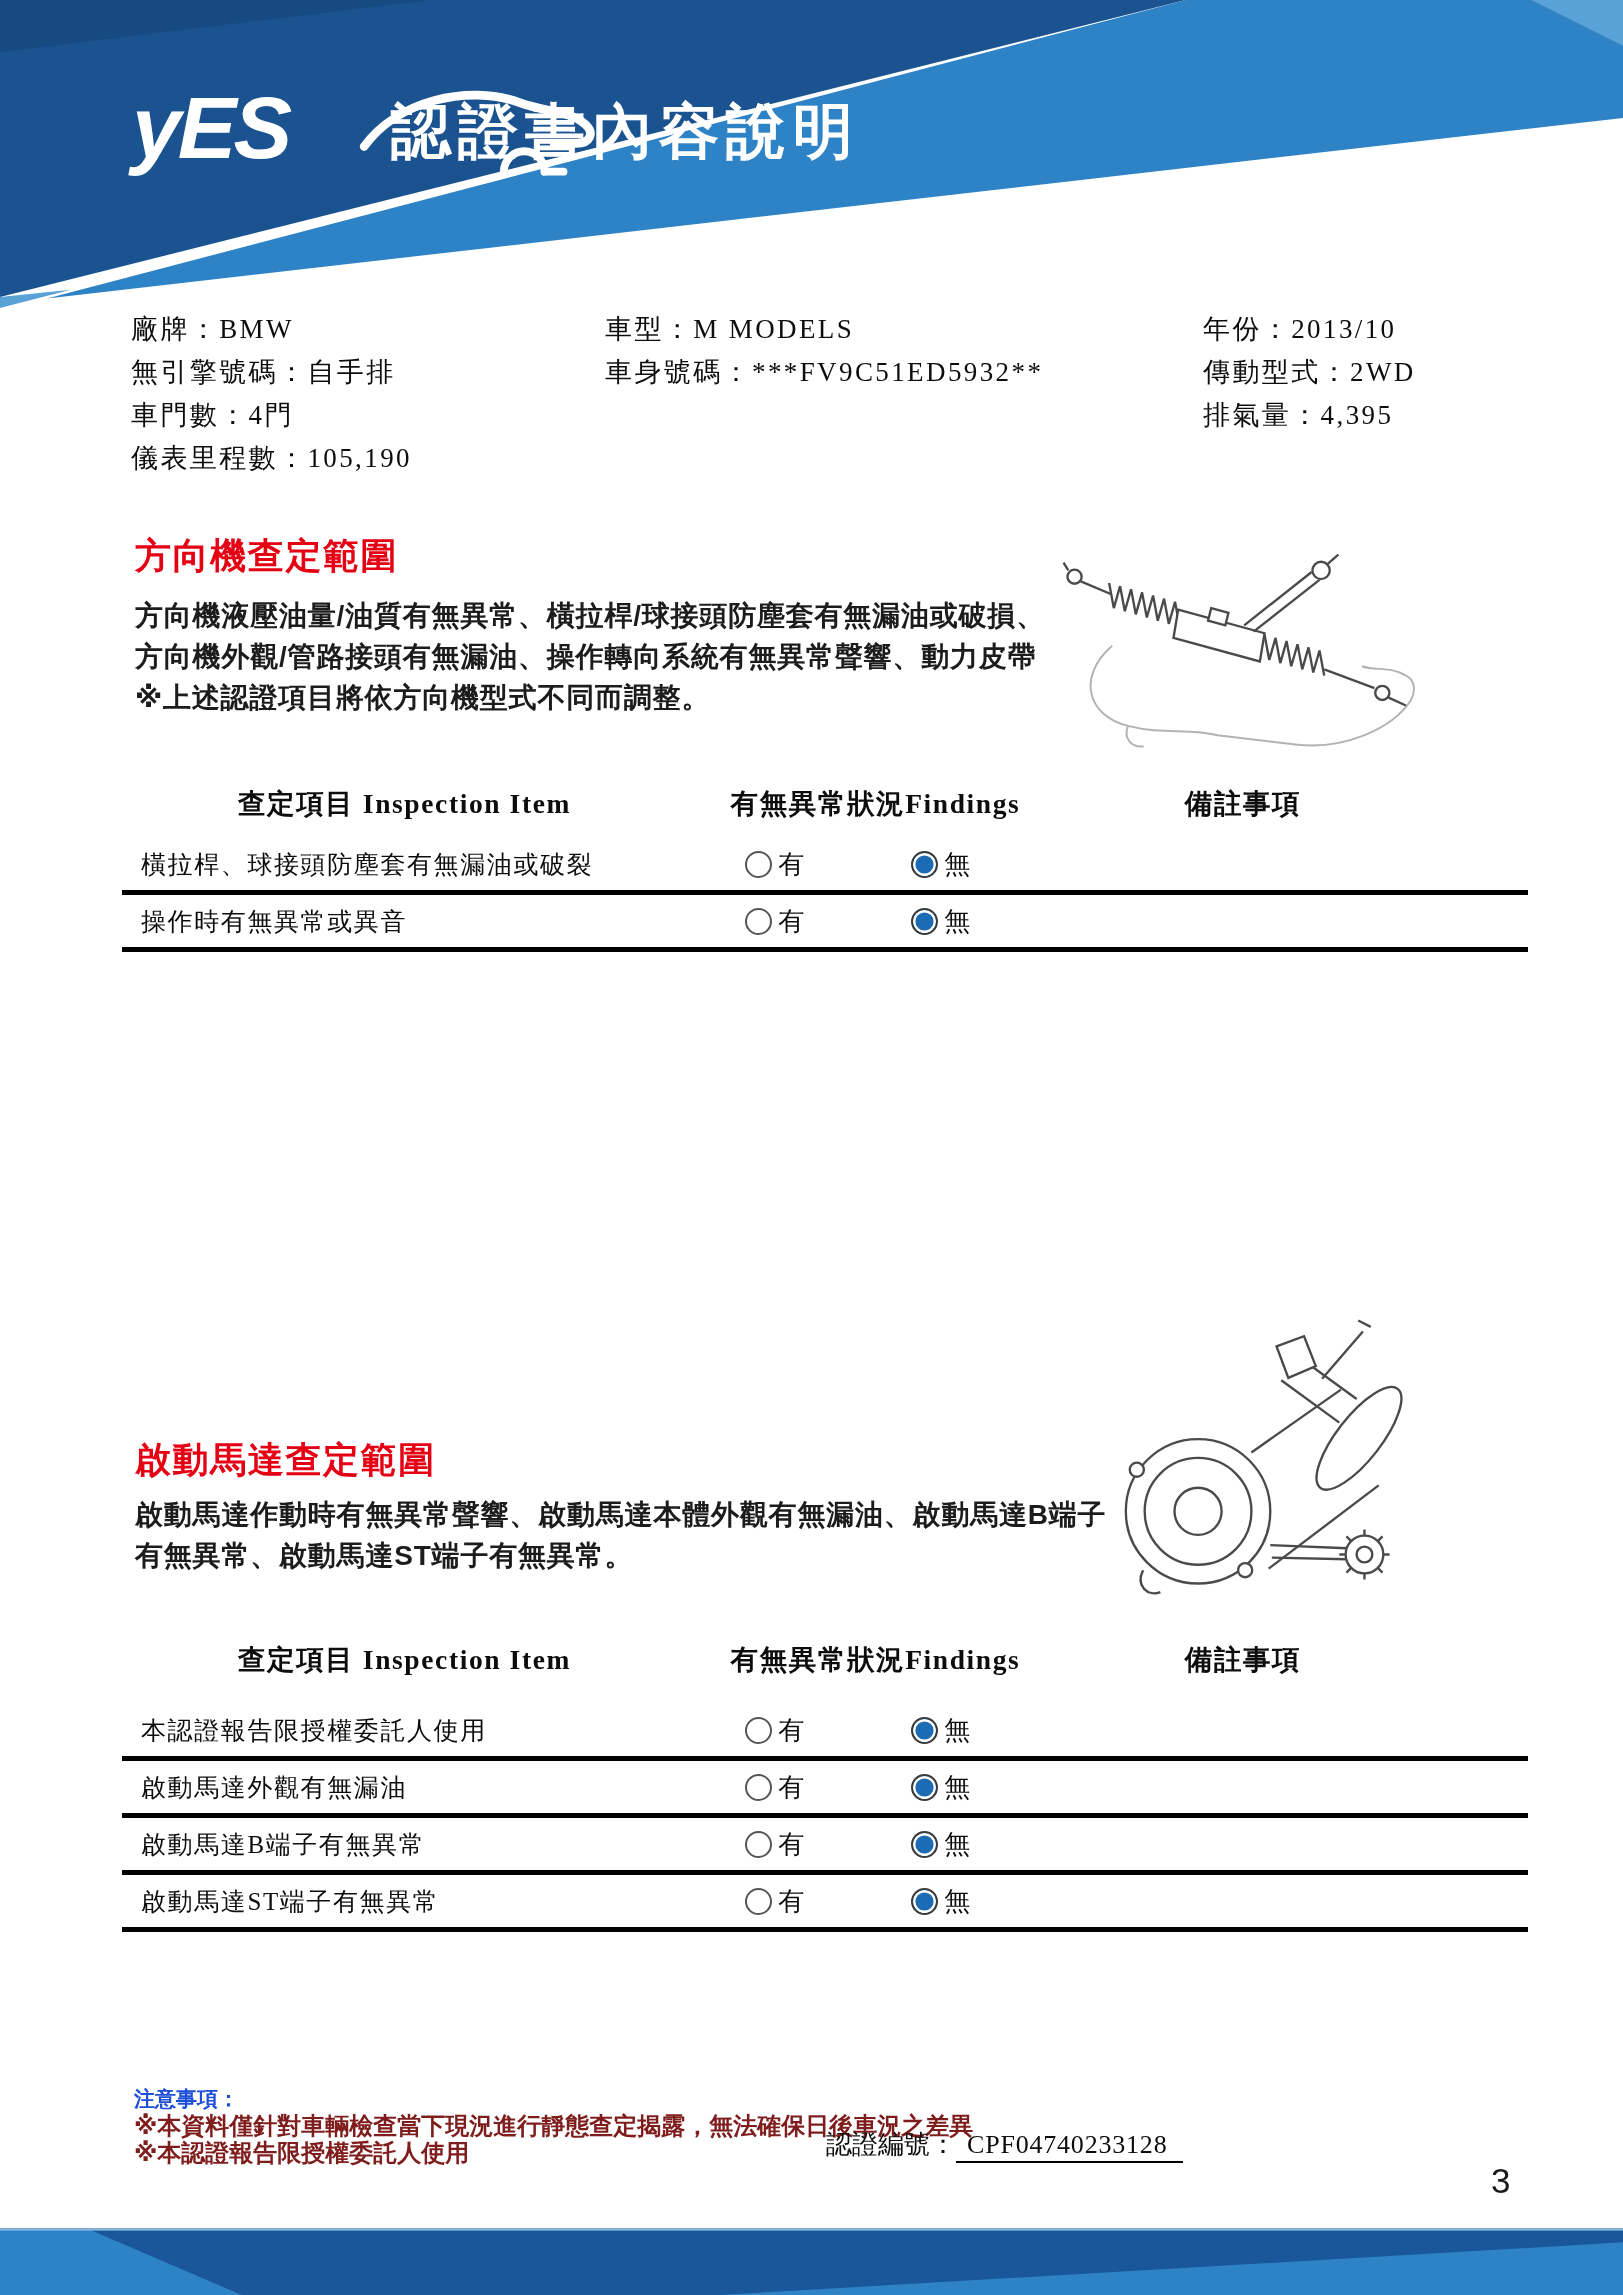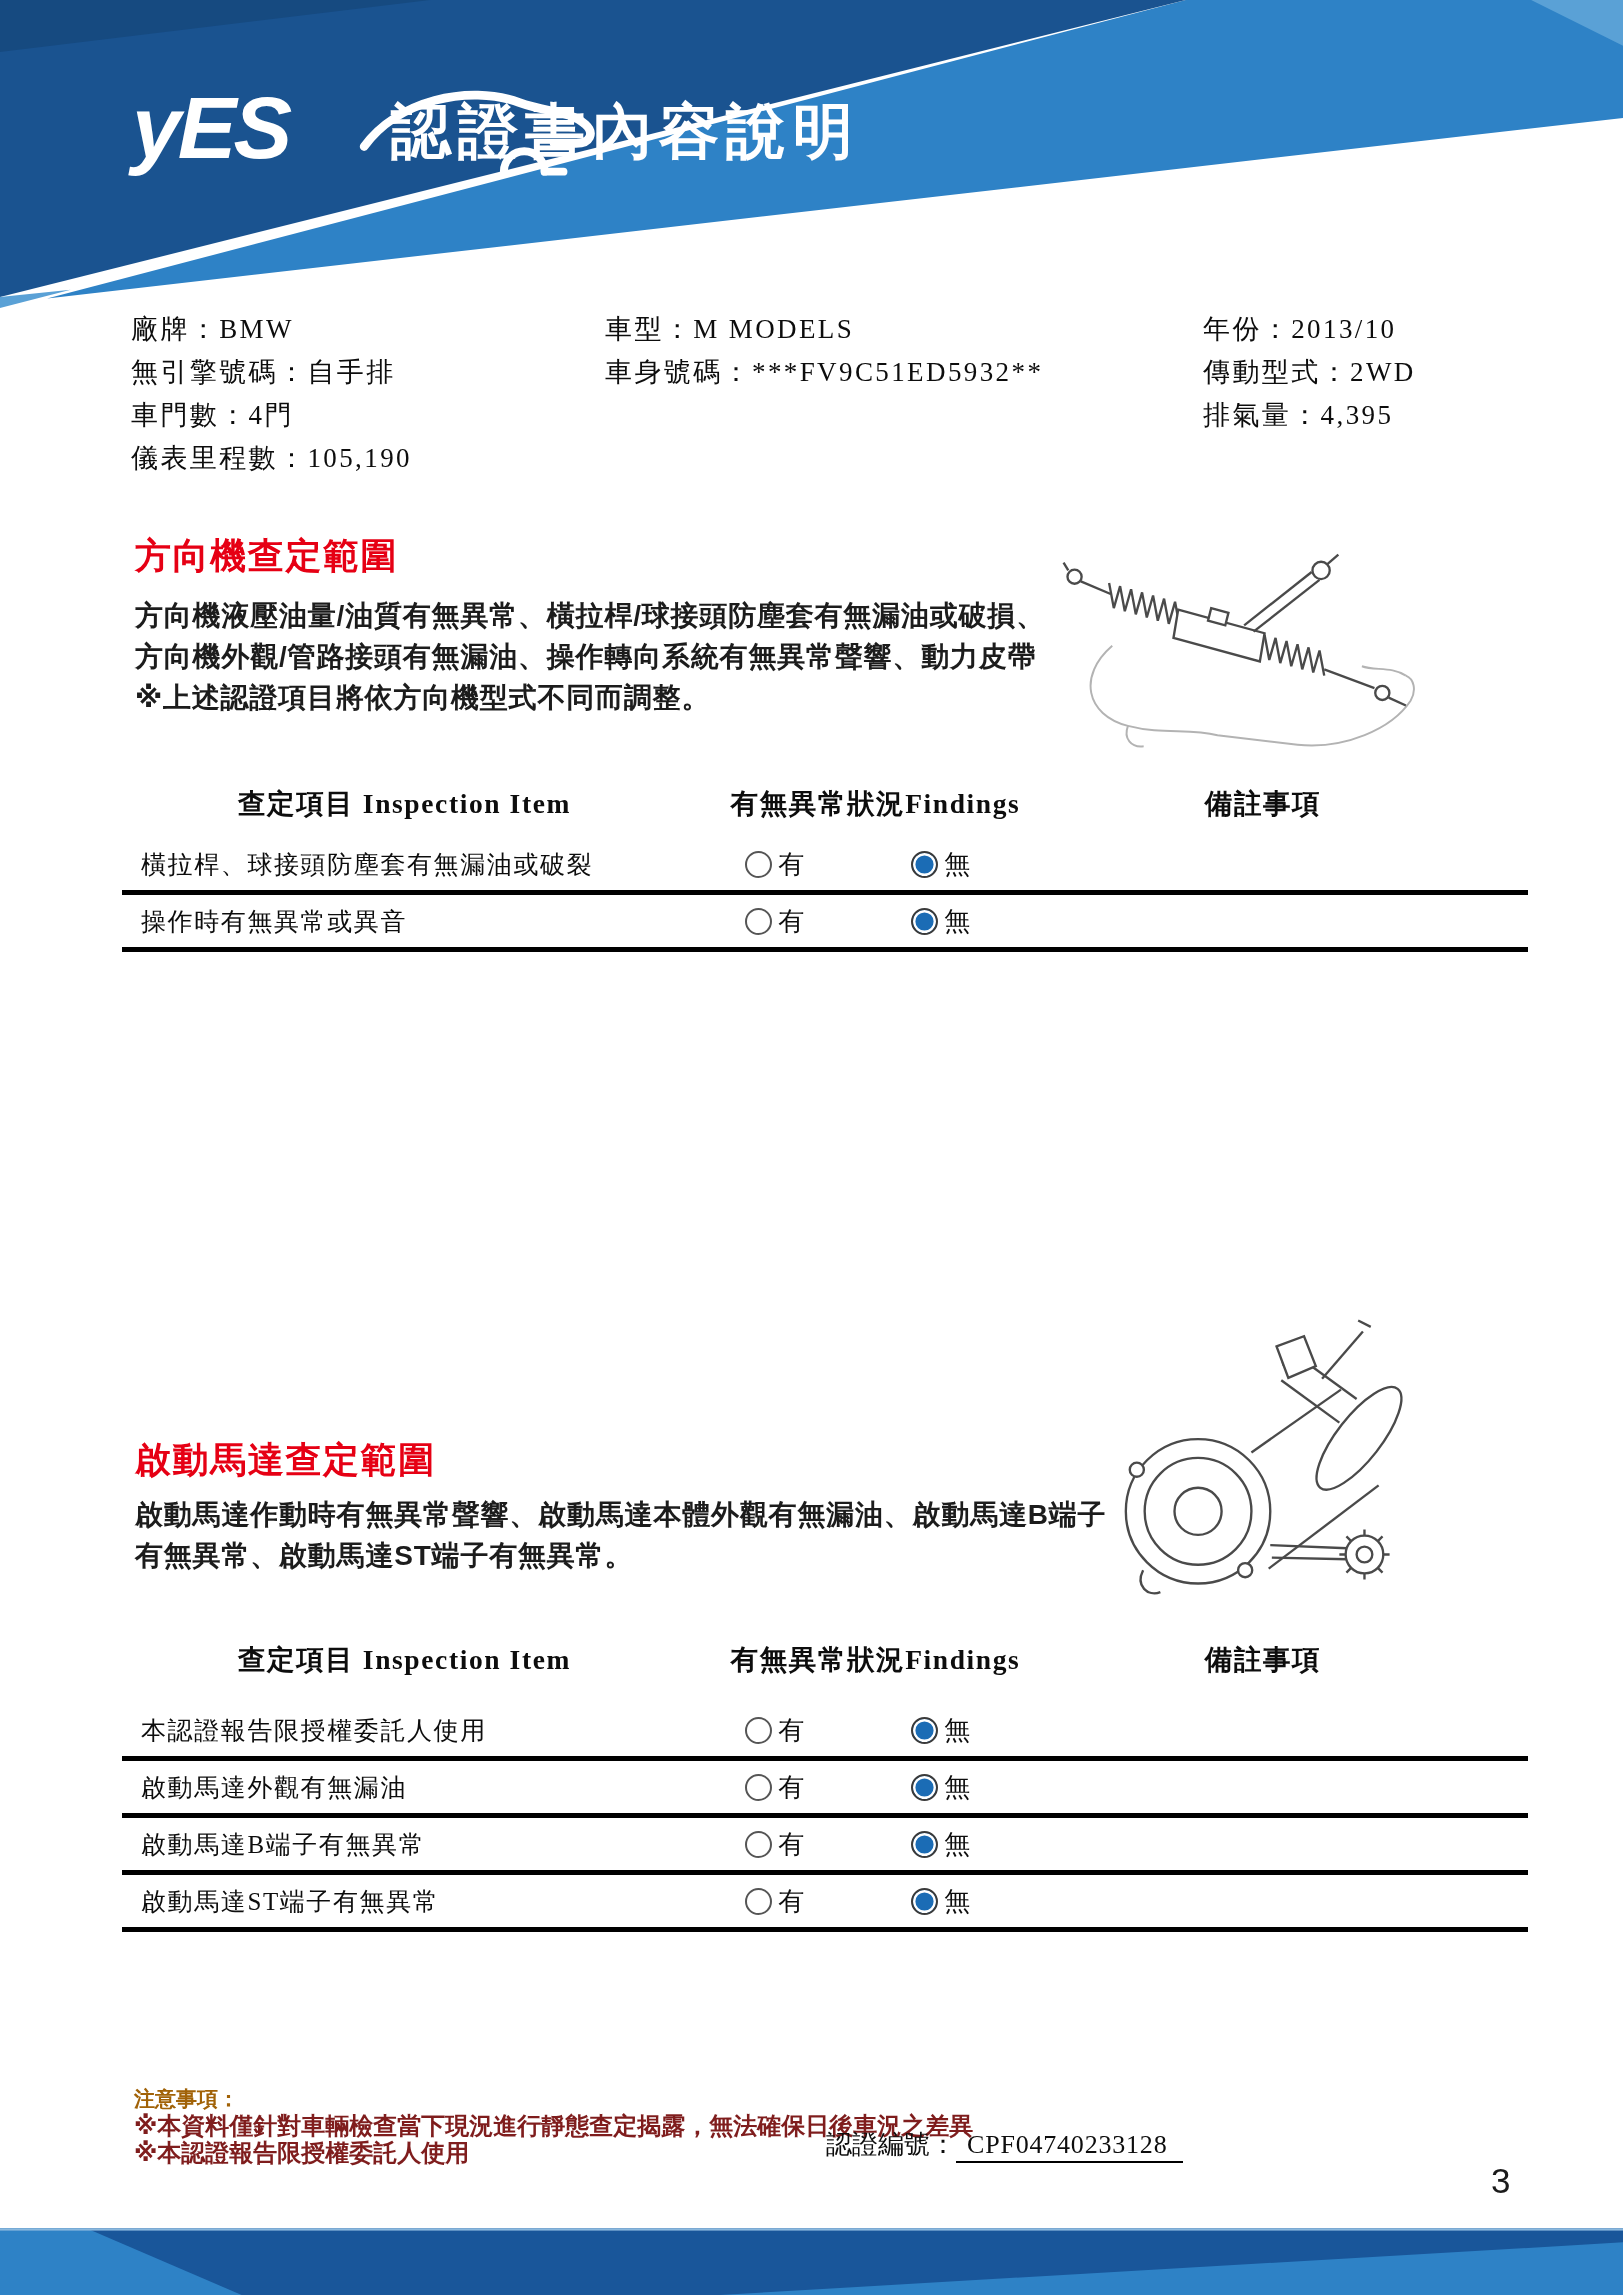--- a/index.html
+++ b/index.html
@@ -48,21 +48,21 @@
   
   .insp-table { position:absolute; left:122px; width:1406px; }
   .t-head { position:relative; height:57px; }
   .t-head span {
     position:absolute; top:4.7px; text-align:center;
     font-family:"Liberation Serif","DejaVu Serif",serif;
     font-size:27.5px; font-weight:600; letter-spacing:1.6px; color:#0d0d0d; white-space:nowrap;
   }
   .t-head .h1 { left:94px;  width:377px; }
   .t-head .h2 { left:557px;  width:393px; }
-  .t-head .h3 { left:984px; width:314px;text-align:center; }
+  .t-head .h3 { left:964px; width:314px;text-align:center; }
   .t-row {
     position:relative; height:52px; border-bottom:5.5px solid #000000;
     display:flex; align-items:center;
   }
   .t-item {
     padding-left:19px;
     font-family:"Liberation Serif","DejaVu Serif",serif;
     font-size:25px; letter-spacing:1.6px; color:#0d0d0d; white-space:nowrap;
   }
   .opt { position:absolute; top:0; height:52px; display:inline-flex; align-items:center; }
@@ -76,21 +76,21 @@
     border:2.4px solid #3a3a3a; background:#1b6cb5;
     box-shadow: inset 0 0 0 2.4px #ffffff;
   }
   .opt-label {
     margin-left:6.3px;
     font-family:"Liberation Serif","DejaVu Serif",serif;
     font-size:26px; color:#0d0d0d;
   }
 
   
-  .notice-title { position:absolute; left:134px; top:2085px; font-size:21px; font-weight:bold; color:#a16207; }
+  .notice-title { position:absolute; left:134px; top:2085px; font-size:21px; font-weight:bold; color:#1d4ed8; }
   .notes { position:absolute; left:134px; top:2112px; }
   .note-line { font-size:24px; font-weight:bold; color:#7f1d1d; line-height:27px; white-space:nowrap; }
   .cert { position:absolute; left:826px; top:2127px; font-family:"Liberation Serif","DejaVu Serif",serif; font-size:26px; color:#0d0d0d; }
   .cert .num { border-bottom:2.4px solid #000; padding:0 15.7px 1.6px 11px; letter-spacing:0.8px; }
   .page-number { position:absolute; left:1491px; top:2161px; font-size:35px; color:#1a1a1a; }
   .footer-svg { position:absolute; left:0; top:2228px; }
 </style>
 </head>
 <body>
 

